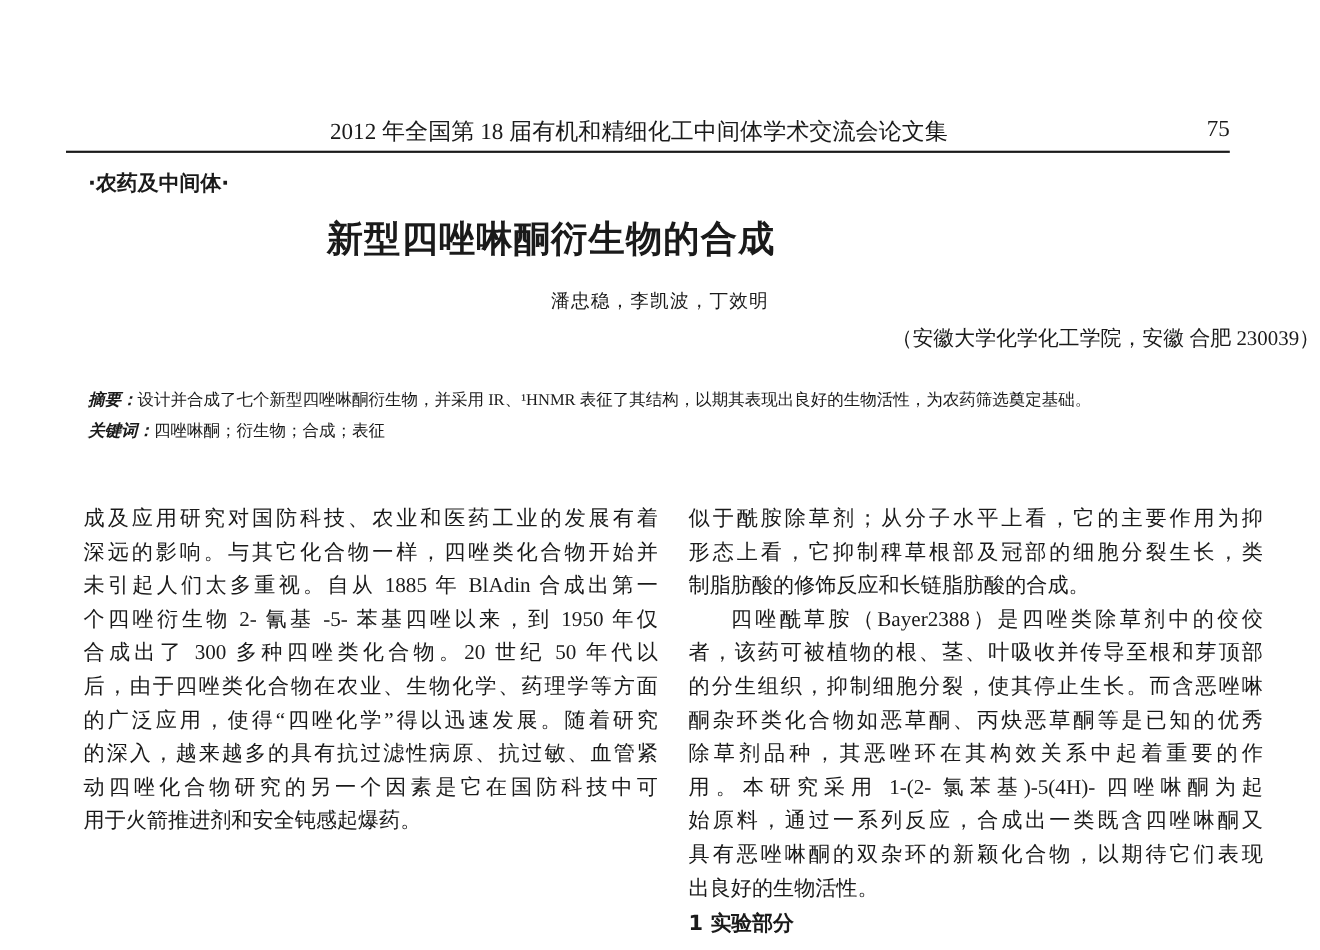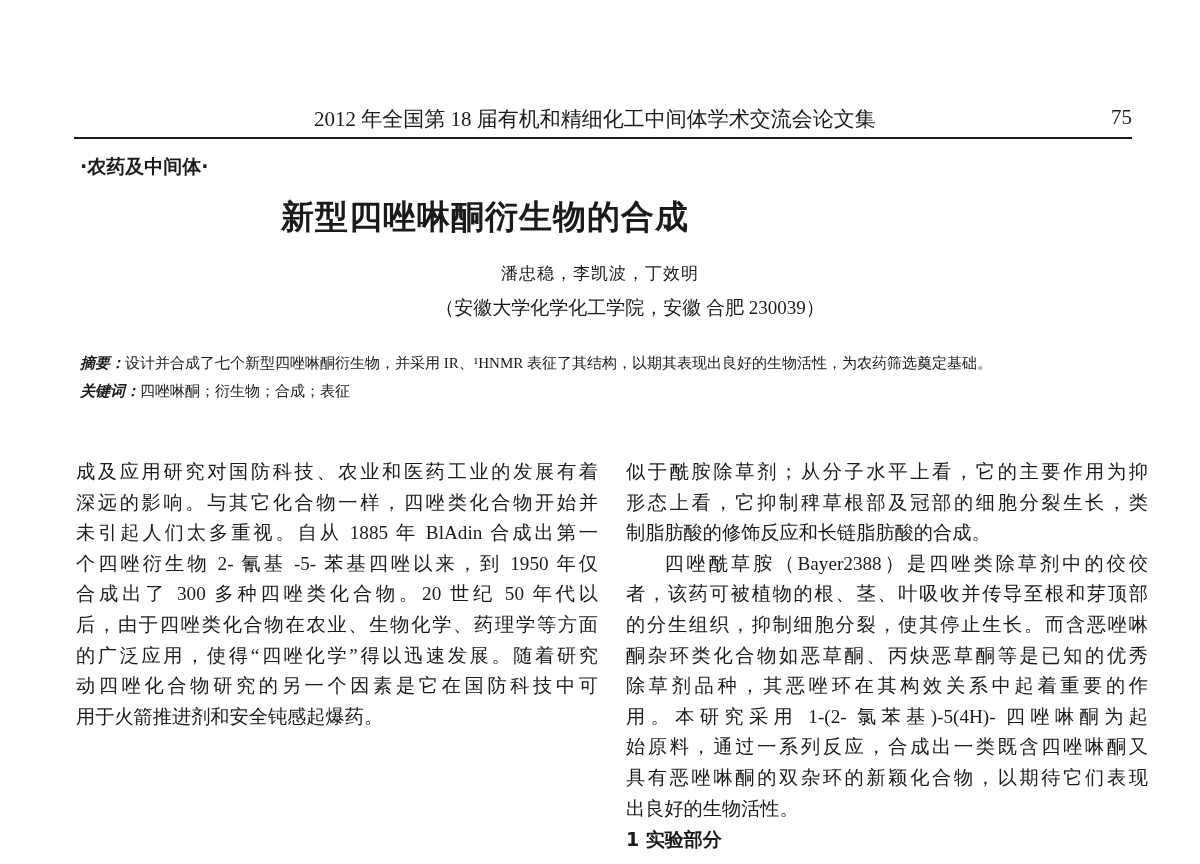--- a/index.html
+++ b/index.html
@@ -10,21 +10,21 @@
     body {
       width: 1200px;
       height: 864px;
       overflow: hidden;
       position: relative;
       color: #1a1a1a;
       font-family: "DejaVu Serif", "Liberation Serif", serif;
     }
     .running-header {
       position: absolute;
-      left: 74px;
+      left: 60px;
       top: 103px;
       width: 1058px;
       height: 34px;
       border-bottom: 2px solid #1a1a1a;
     }
     .running-header .journal {
       position: absolute;
       left: 240px;
       top: 2px;
       font-size: 21px;
@@ -43,21 +43,21 @@
       position: absolute;
       left: 80px;
       top: 154px;
       font-size: 19px;
       font-weight: bold;
       font-family: "DejaVu Sans", "Liberation Sans", sans-serif;
       white-space: nowrap;
     }
     .title {
       position: absolute;
-      left: 0;
+      left: 16px;
       width: 958px;
       top: 195px;
       text-align: center;
       font-size: 33px;
       font-weight: bold;
       font-family: "DejaVu Sans", "Liberation Sans", sans-serif;
       padding-left: 12px;
       box-sizing: border-box;
       letter-spacing: 1px;
     }
@@ -69,21 +69,21 @@
       text-align: center;
       font-size: 17px;
       box-sizing: border-box;
       letter-spacing: 1px;
     }
     .affiliation {
       position: absolute;
       left: 0;
       width: 1200px;
       top: 295px;
-      text-align: center;
+      text-align: right;
       font-size: 19px;
       padding-left: 60px;
       box-sizing: border-box;
       font-family: "Liberation Serif", "DejaVu Serif", serif;
     }
     .abstract-line {
       position: absolute;
       left: 80px;
       font-size: 15px;
       white-space: nowrap;
@@ -151,20 +151,21 @@
 </div>
 
 <div class="column left">
   <span class="line">成及应用研究对国防科技、农业和医药工业的发展有着</span>
   <span class="line">深远的影响。与其它化合物一样，四唑类化合物开始并</span>
   <span class="line">未引起人们太多重视。自从 1885 年 BlAdin 合成出第一</span>
   <span class="line">个四唑衍生物 2- 氰基 -5- 苯基四唑以来，到 1950 年仅</span>
   <span class="line">合成出了 300 多种四唑类化合物。20 世纪 50 年代以</span>
   <span class="line">后，由于四唑类化合物在农业、生物化学、药理学等方面</span>
   <span class="line">的广泛应用，使得“四唑化学”得以迅速发展。随着研究</span>
+  <span class="line">的深入，越来越多的具有抗过滤性病原、抗过敏、血管紧</span>
   <span class="line">动四唑化合物研究的另一个因素是它在国防科技中可</span>
   <span class="line last">用于火箭推进剂和安全钝感起爆药。</span>
 </div>
 
 <div class="column right">
   <span class="line">似于酰胺除草剂；从分子水平上看，它的主要作用为抑</span>
   <span class="line">形态上看，它抑制稗草根部及冠部的细胞分裂生长，类</span>
   <span class="line last">制脂肪酸的修饰反应和长链脂肪酸的合成。</span>
   <span class="line indent">四唑酰草胺（Bayer2388）是四唑类除草剂中的佼佼</span>
   <span class="line">者，该药可被植物的根、茎、叶吸收并传导至根和芽顶部</span>

